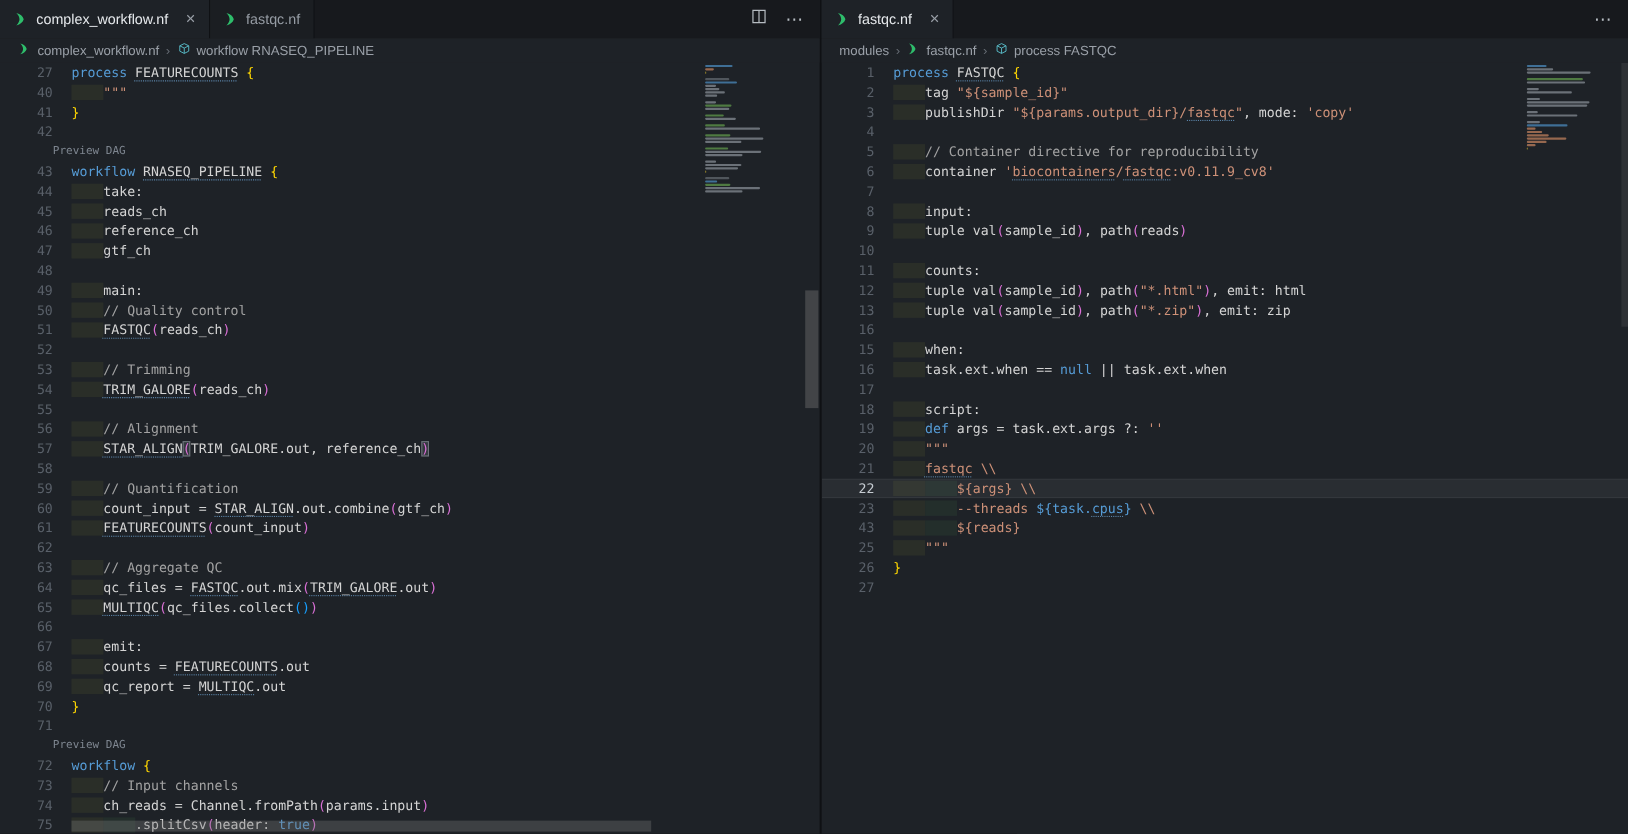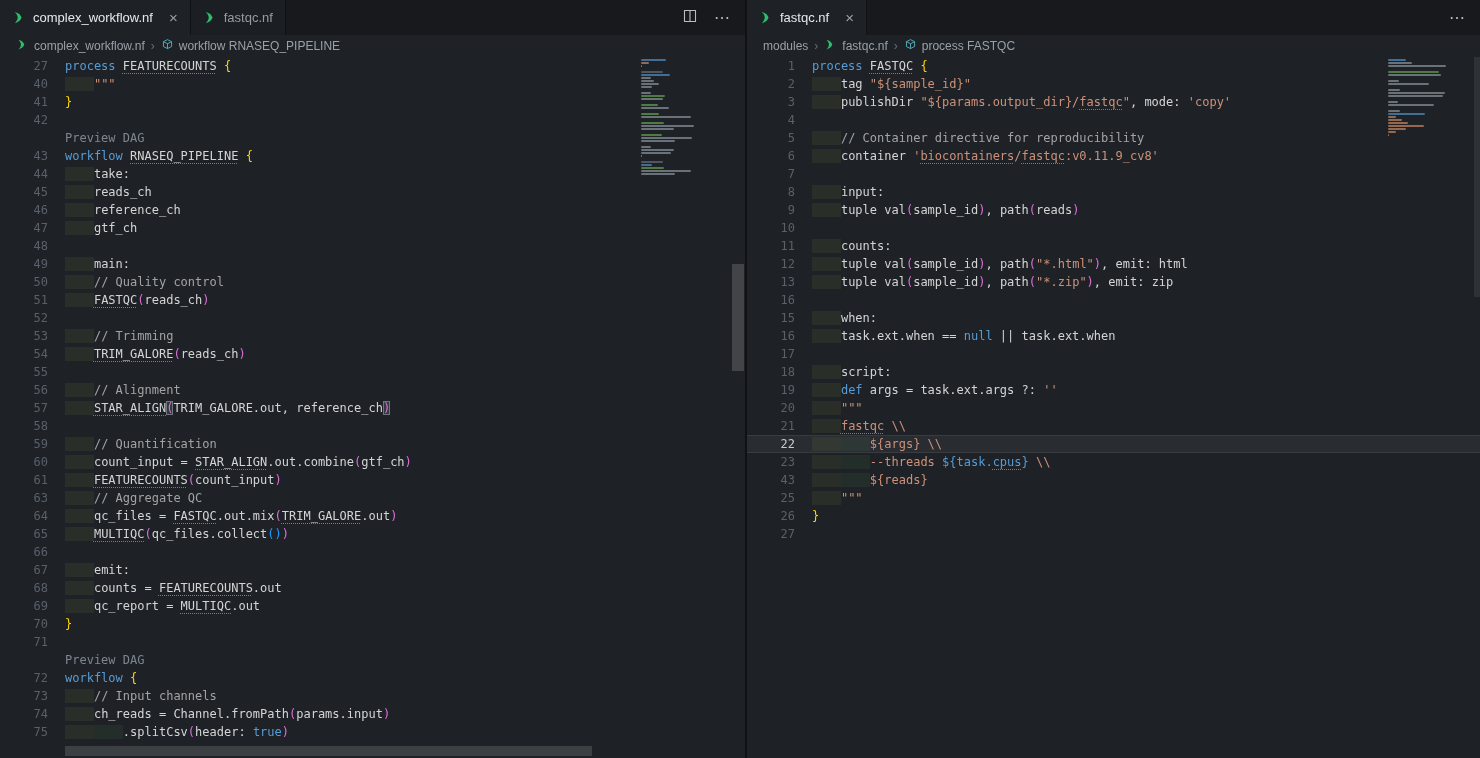--- a/index.html
+++ b/index.html
@@ -26,21 +26,21 @@
   .crumb-sep{color:#676d75;margin:0 3px;font-size:12px}
 
   
   .editor{position:relative;flex:1;overflow:hidden;font-family:"DejaVu Sans Mono","Liberation Mono",monospace;font-size:12px;line-height:18px}
   .code{position:absolute;top:0;left:0;right:0}
   .row{display:flex;height:18px;white-space:pre}
   .row.cur{background:rgba(255,255,255,.05);box-shadow:inset 0 1px 0 rgba(255,255,255,.07),inset 0 -1px 0 rgba(255,255,255,.07)}
   .num{width:48px;flex-shrink:0;text-align:right;color:#596069;user-select:none}
   .row.cur .num{color:#c6ccd2}
   .txt{margin-left:17px;white-space:pre}
-  .lens{margin-left:17px;font-size:12px;color:#7e8690;line-height:18px;cursor:pointer}
+  .lens{font-size:10px;color:#7e8690;line-height:18px;cursor:pointer}
 
   
   .tk-d{color:#d4d4d4}
   .tk-kw{color:#569cd6}
   .tk-cm{color:#a3a3a3}
   .tk-st{color:#ce9178}
   .tk-b1{color:#ffd700}
   .tk-b2{color:#da70d6}
   .tk-b3{color:#179fff}
   .tk-i1{background:rgba(255,255,64,.055)}
@@ -133,20 +133,21 @@
           <div class="row"><span class="num">52</span><span class="txt"></span></div>
           <div class="row"><span class="num">53</span><span class="txt"><span class="tk-i1">    </span><span class="tk-cm">// Trimming</span></span></div>
           <div class="row"><span class="num">54</span><span class="txt"><span class="tk-i1">    </span><span class="tk-d tk-sp">TRIM_GALORE</span><span class="tk-b2">(</span><span class="tk-d">reads_ch</span><span class="tk-b2">)</span></span></div>
           <div class="row"><span class="num">55</span><span class="txt"></span></div>
           <div class="row"><span class="num">56</span><span class="txt"><span class="tk-i1">    </span><span class="tk-cm">// Alignment</span></span></div>
           <div class="row"><span class="num">57</span><span class="txt"><span class="tk-i1">    </span><span class="tk-d tk-sp">STAR_ALIGN</span><span class="tk-b2 tk-bm">(</span><span class="tk-d">TRIM_GALORE.out, reference_ch</span><span class="tk-b2 tk-bm">)</span></span></div>
           <div class="row"><span class="num">58</span><span class="txt"></span></div>
           <div class="row"><span class="num">59</span><span class="txt"><span class="tk-i1">    </span><span class="tk-cm">// Quantification</span></span></div>
           <div class="row"><span class="num">60</span><span class="txt"><span class="tk-i1">    </span><span class="tk-d">count_input = </span><span class="tk-d tk-sp">STAR_ALIGN</span><span class="tk-d">.out.combine</span><span class="tk-b2">(</span><span class="tk-d">gtf_ch</span><span class="tk-b2">)</span></span></div>
           <div class="row"><span class="num">61</span><span class="txt"><span class="tk-i1">    </span><span class="tk-d tk-sp">FEATURECOUNTS</span><span class="tk-b2">(</span><span class="tk-d">count_input</span><span class="tk-b2">)</span></span></div>
+          <div class="row"><span class="num">62</span><span class="txt"></span></div>
           <div class="row"><span class="num">63</span><span class="txt"><span class="tk-i1">    </span><span class="tk-cm">// Aggregate QC</span></span></div>
           <div class="row"><span class="num">64</span><span class="txt"><span class="tk-i1">    </span><span class="tk-d">qc_files = </span><span class="tk-d tk-sp">FASTQC</span><span class="tk-d">.out.mix</span><span class="tk-b2">(</span><span class="tk-d tk-sp">TRIM_GALORE</span><span class="tk-d">.out</span><span class="tk-b2">)</span></span></div>
           <div class="row"><span class="num">65</span><span class="txt"><span class="tk-i1">    </span><span class="tk-d tk-sp">MULTIQC</span><span class="tk-b2">(</span><span class="tk-d">qc_files.collect</span><span class="tk-b3">()</span><span class="tk-b2">)</span></span></div>
           <div class="row"><span class="num">66</span><span class="txt"></span></div>
           <div class="row"><span class="num">67</span><span class="txt"><span class="tk-i1">    </span><span class="tk-d">emit:</span></span></div>
           <div class="row"><span class="num">68</span><span class="txt"><span class="tk-i1">    </span><span class="tk-d">counts = </span><span class="tk-d tk-sp">FEATURECOUNTS</span><span class="tk-d">.out</span></span></div>
           <div class="row"><span class="num">69</span><span class="txt"><span class="tk-i1">    </span><span class="tk-d">qc_report = </span><span class="tk-d tk-sp">MULTIQC</span><span class="tk-d">.out</span></span></div>
           <div class="row"><span class="num">70</span><span class="txt"><span class="tk-b1">}</span></span></div>
           <div class="row"><span class="num">71</span><span class="txt"></span></div>
           <div class="row"><span class="num"></span><span class="lens">Preview DAG</span></div>

